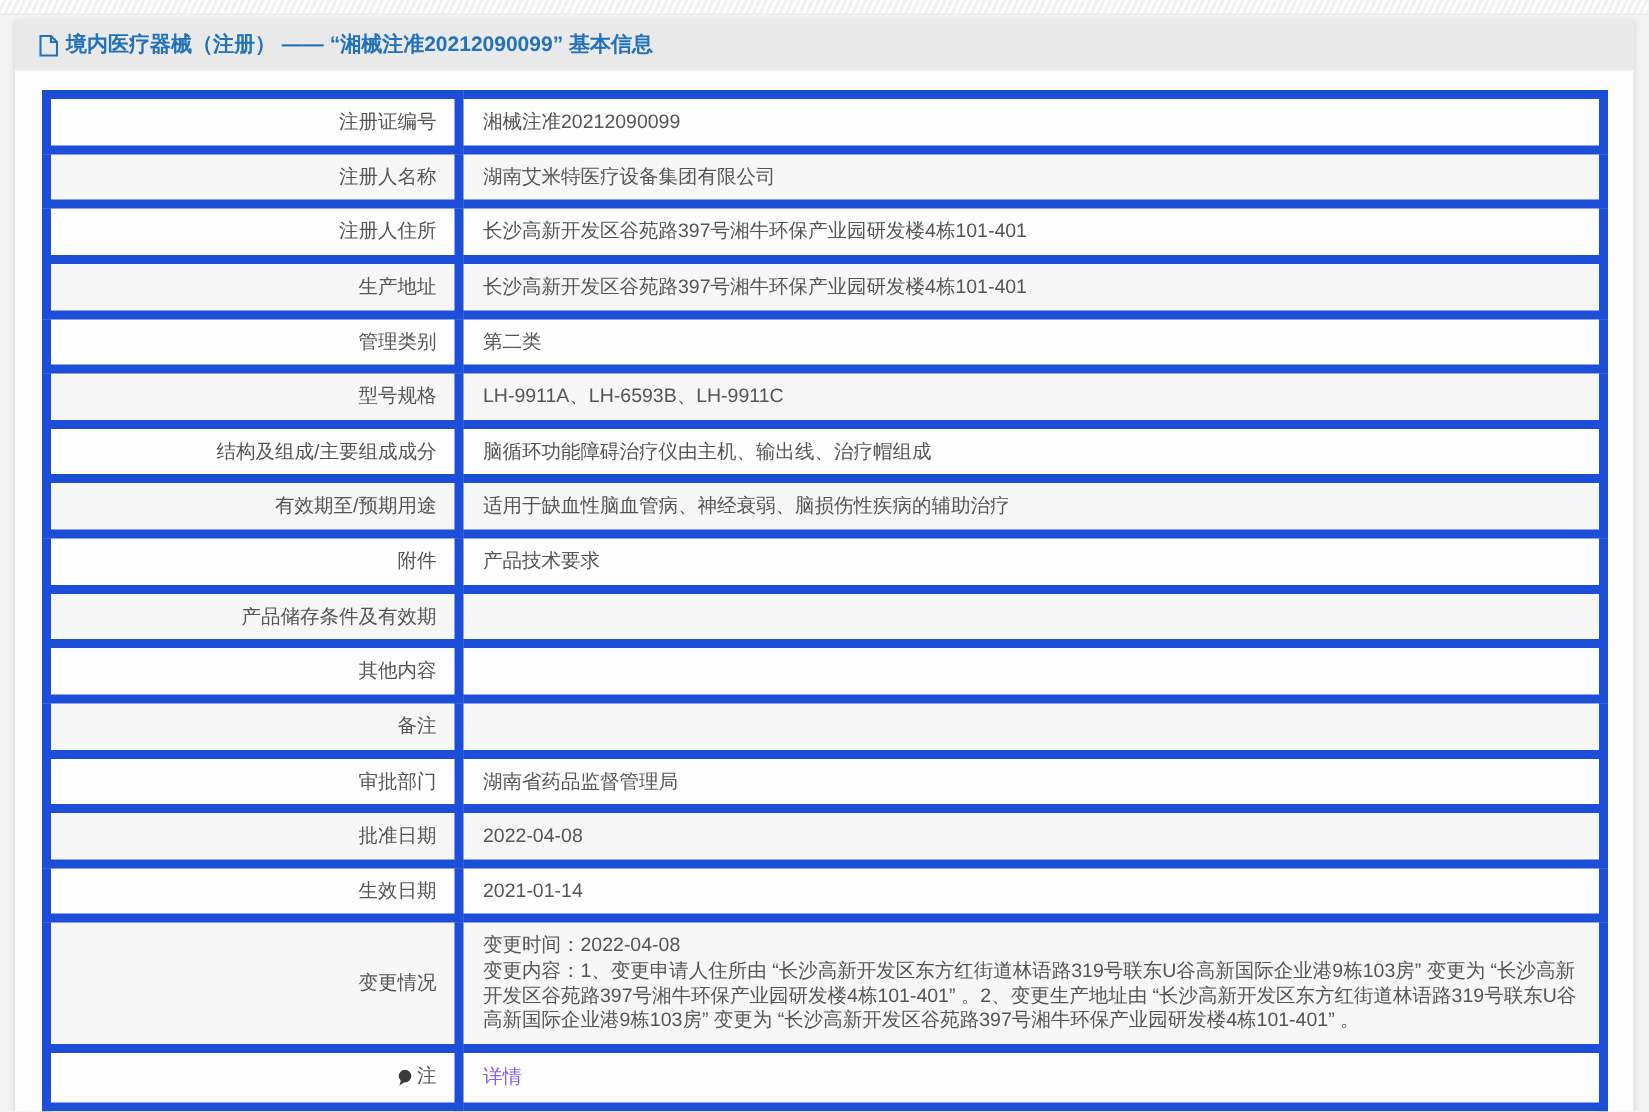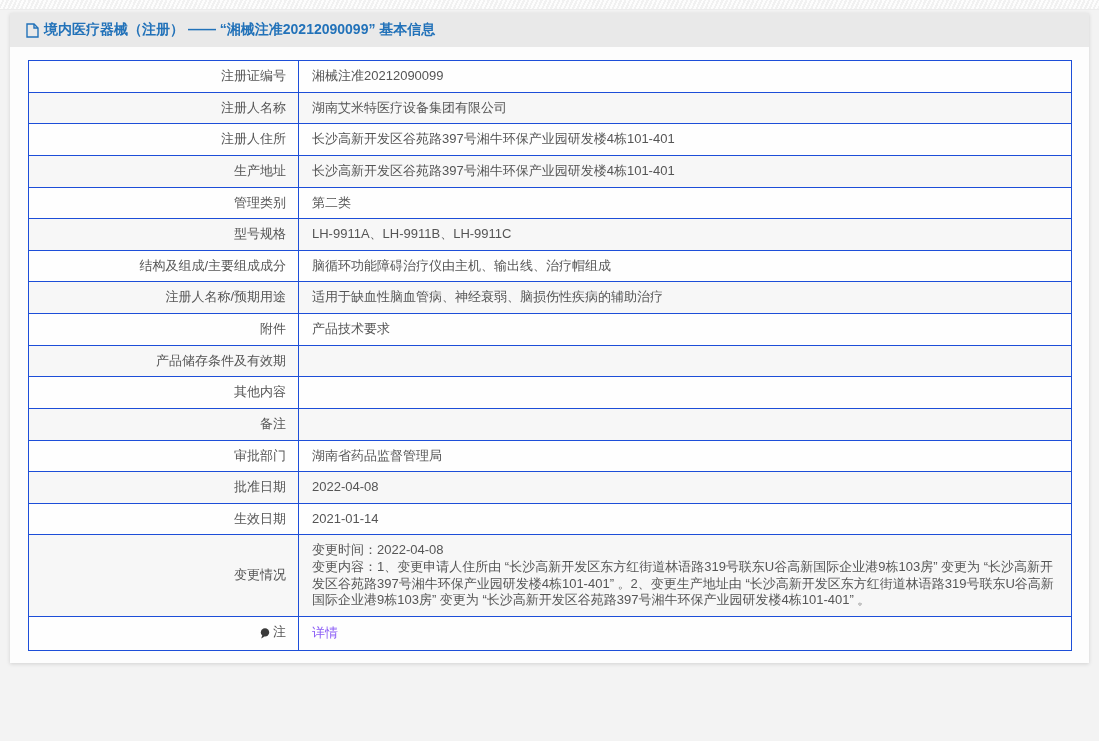--- a/index.html
+++ b/index.html
@@ -51,21 +51,21 @@
     padding: 13px 17px 12px 18px;
   }
   table.info-table {
     width: 100%;
     border-collapse: collapse;
     font-size: 13px;
     color: #555;
     table-layout: fixed;
   }
   .info-table td {
-    border: 1px solid #1d4ed8;
+    border: 6px solid #1d4ed8;
     padding: 7px 12px;
     line-height: 1.28;
     vertical-align: middle;
     margin-left: 24px;
   }
   .info-table tr:nth-child(even) {
     background: #f7f7f7;
   }
   .info-table tr:nth-child(odd) {
     background: #fefefe;
@@ -140,28 +140,28 @@
           <tr>
             <td class="cell-label">生产地址</td>
             <td class="cell-value">长沙高新开发区谷苑路397号湘牛环保产业园研发楼4栋101-401</td>
           </tr>
           <tr>
             <td class="cell-label">管理类别</td>
             <td class="cell-value">第二类</td>
           </tr>
           <tr>
             <td class="cell-label">型号规格</td>
-            <td class="cell-value">LH-9911A、LH-9911B、LH-9911C</td>
+            <td class="cell-value">LH-9911A、LH-6593B、LH-9911C</td>
           </tr>
           <tr>
             <td class="cell-label">结构及组成/主要组成成分</td>
             <td class="cell-value">脑循环功能障碍治疗仪由主机、输出线、治疗帽组成</td>
           </tr>
           <tr>
-            <td class="cell-label">注册人名称/预期用途</td>
+            <td class="cell-label">有效期至/预期用途</td>
             <td class="cell-value">适用于缺血性脑血管病、神经衰弱、脑损伤性疾病的辅助治疗</td>
           </tr>
           <tr>
             <td class="cell-label">附件</td>
             <td class="cell-value">产品技术要求</td>
           </tr>
           <tr>
             <td class="cell-label">产品储存条件及有效期</td>
             <td class="cell-value"></td>
           </tr>

